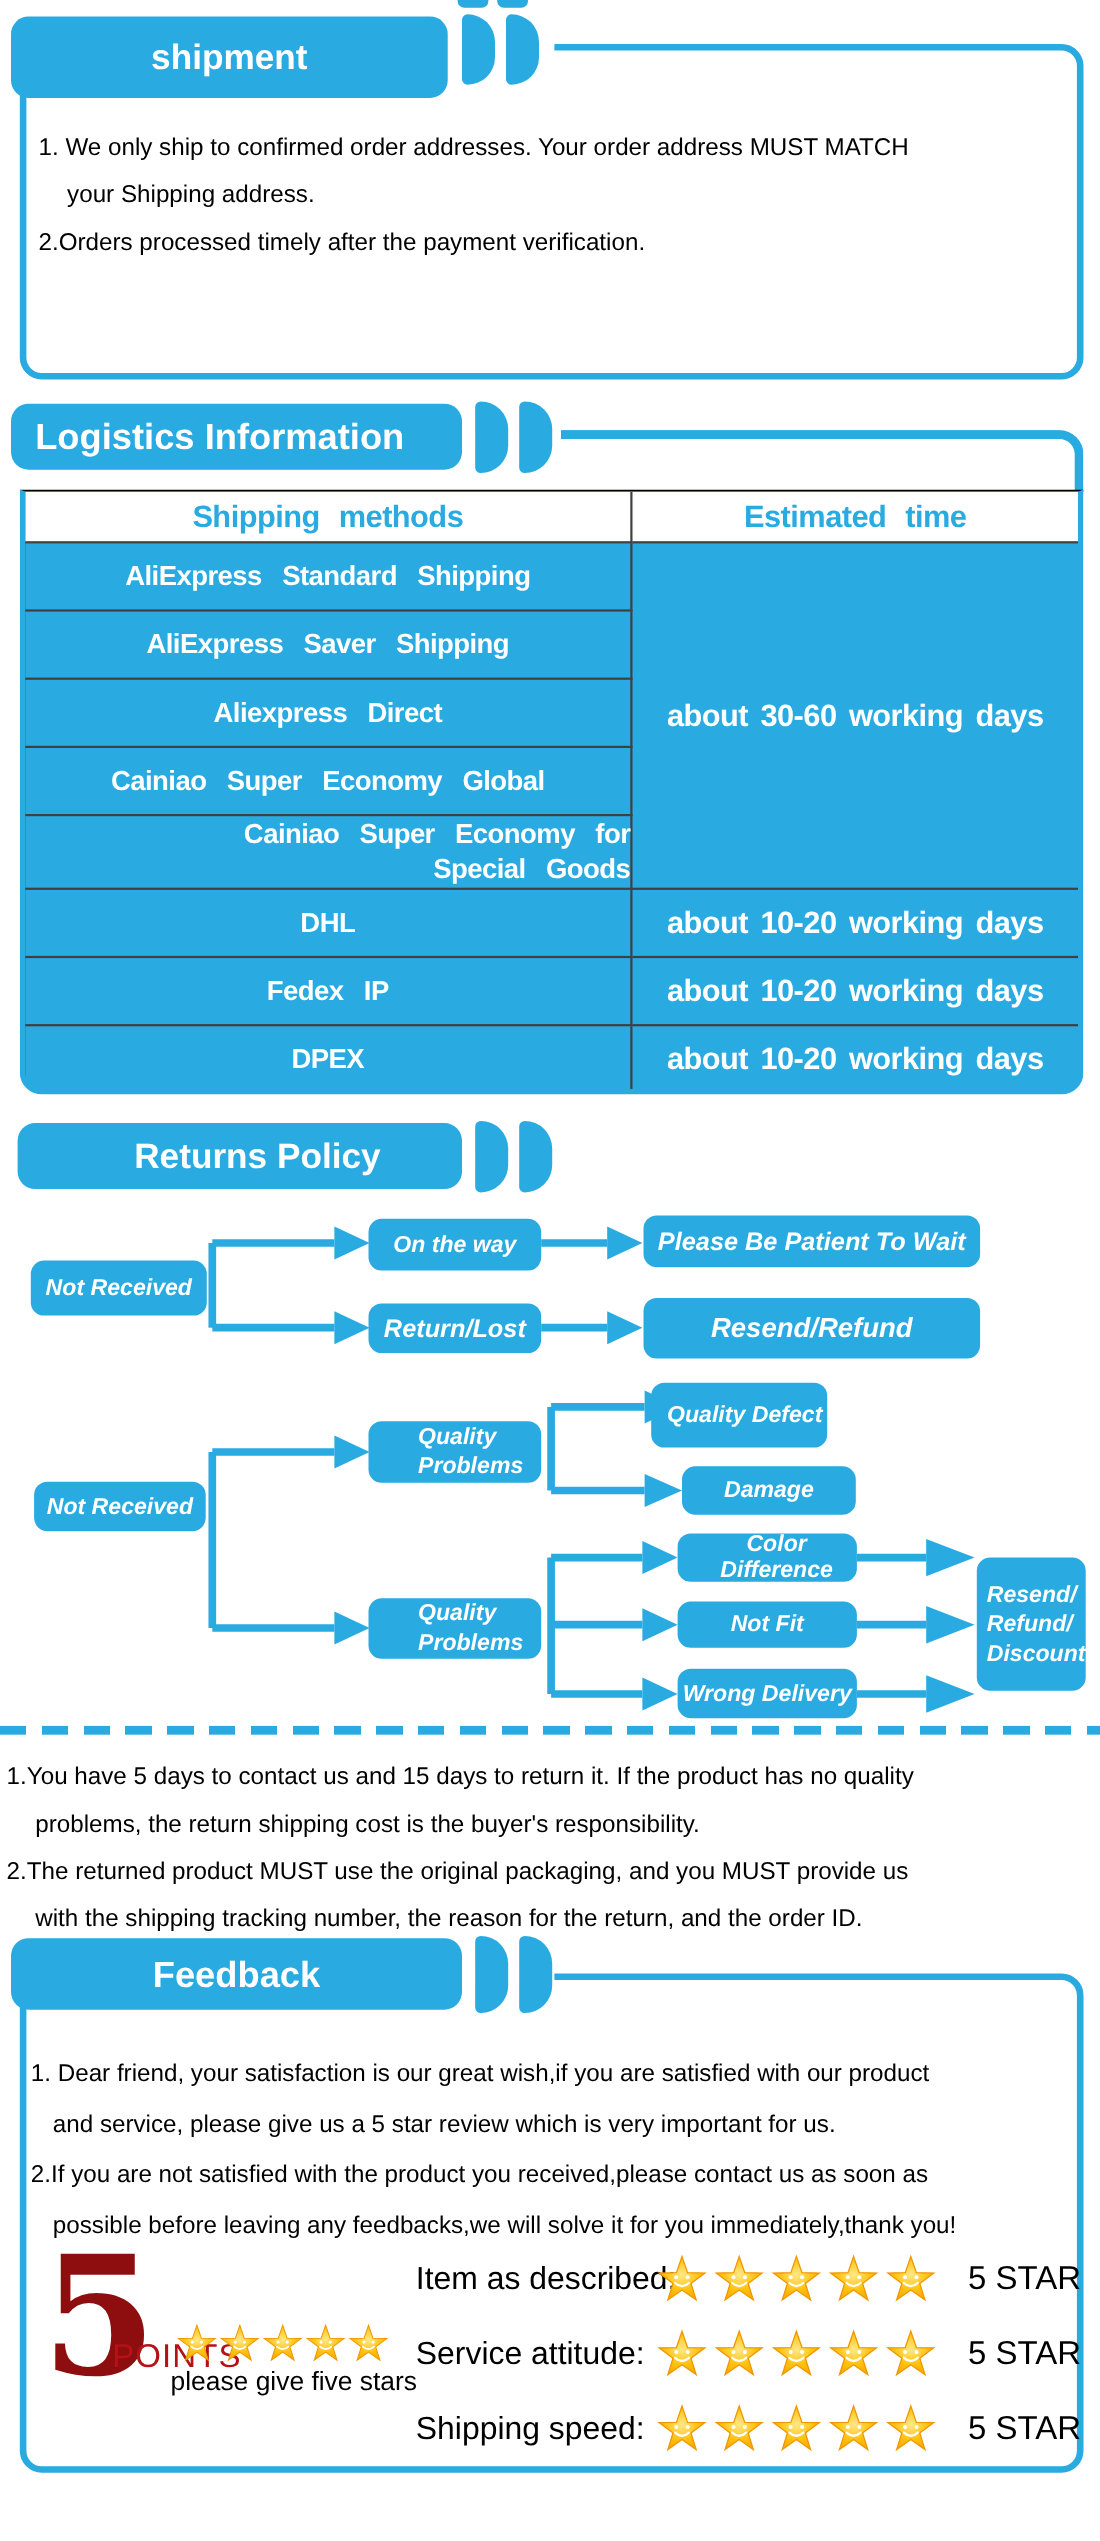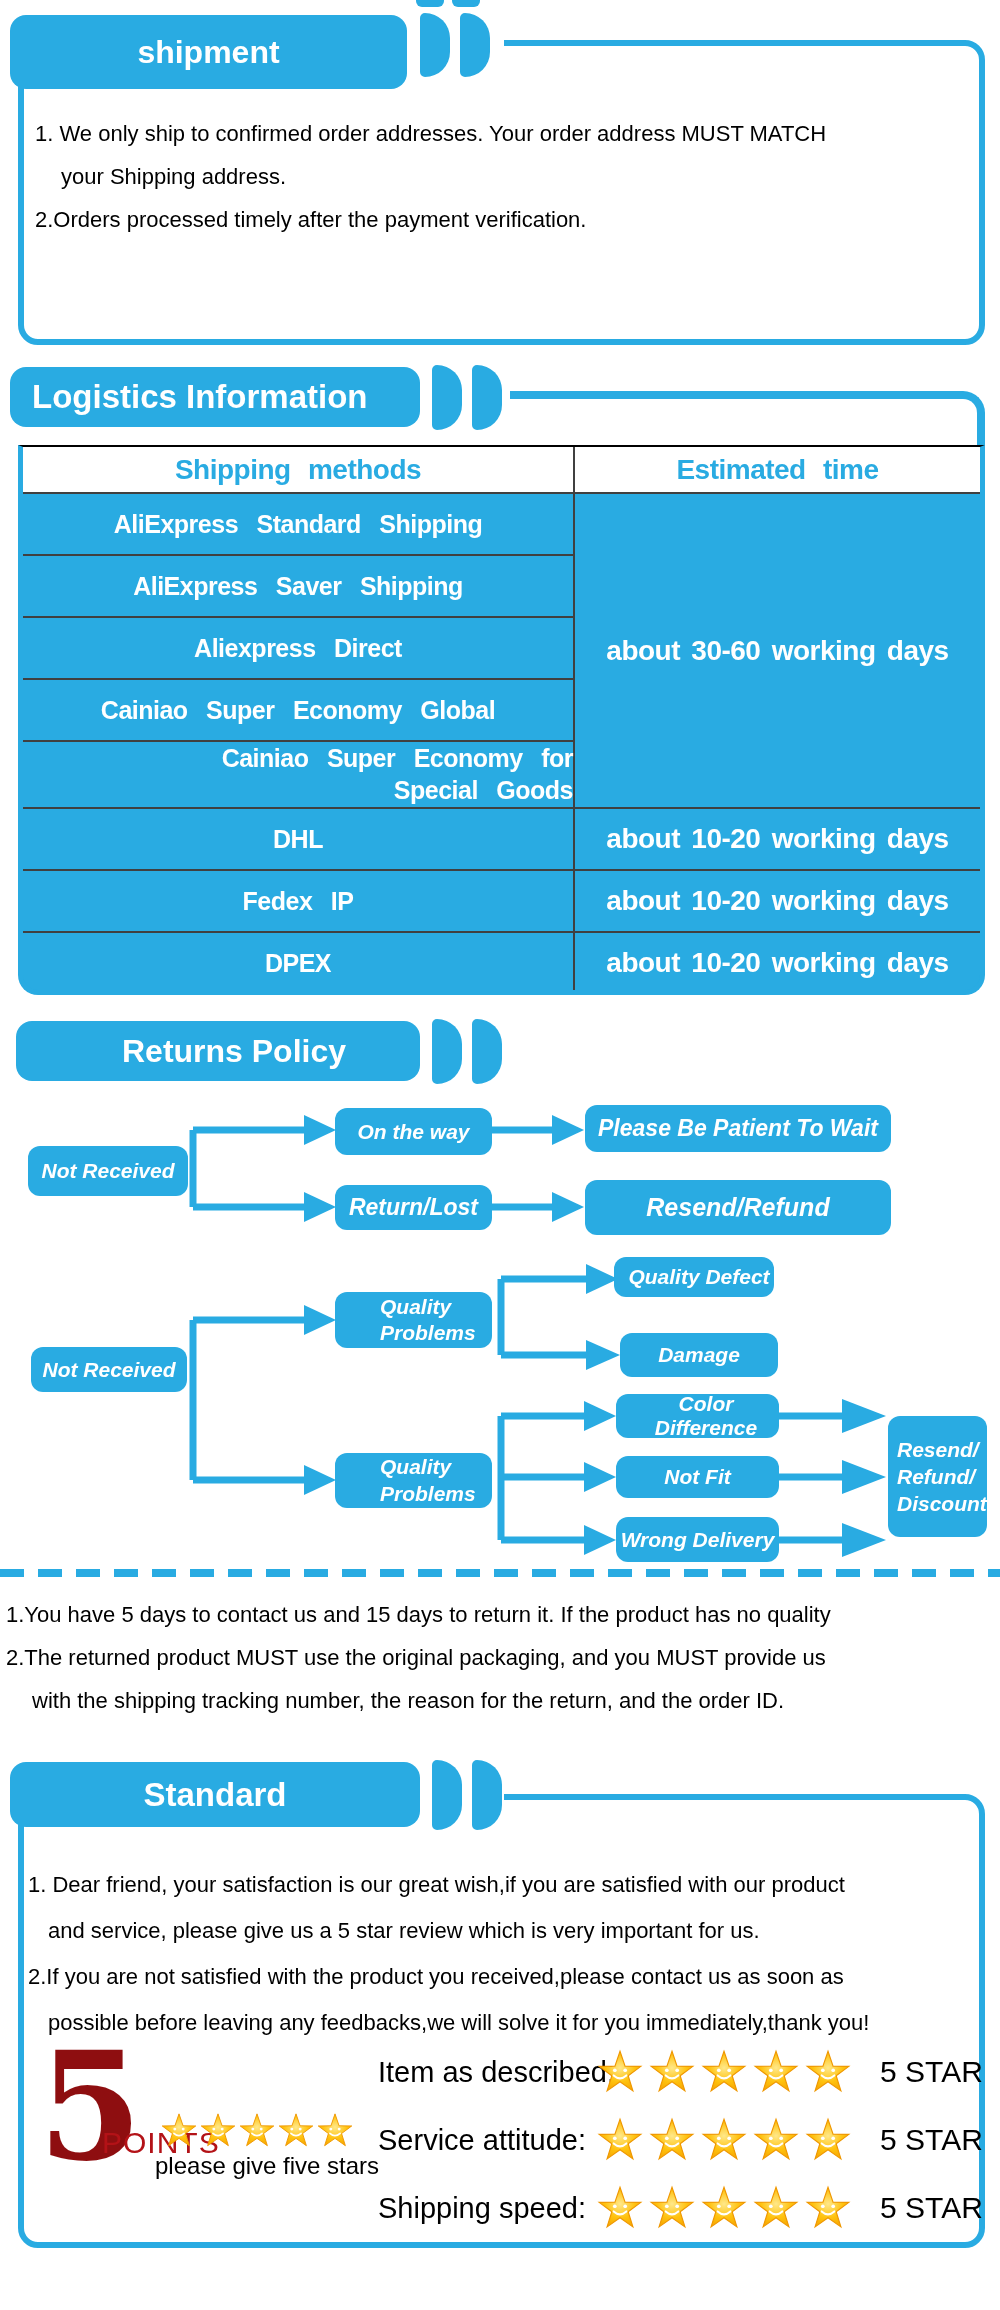--- a/index.html
+++ b/index.html
@@ -62,21 +62,21 @@
         border-radius:12px;display:flex;align-items:center;justify-content:center;
         font-size:21px;text-align:center;}
   .pre{white-space:pre-line;justify-content:flex-start;text-align:left;padding-left:45px;line-height:1.25;}
   #fb-nr1{left:28px;top:46px;width:160px;height:50px;}
   #fb-otw{left:335px;top:8px;width:157px;height:47px;}
   #fb-pbp{left:585px;top:5px;width:306px;height:47px;font-size:23px;}
   #fb-rl{left:335px;top:85px;width:157px;height:45px;font-size:23px;}
   #fb-rr{left:585px;top:80px;width:306px;height:55px;font-size:25px;}
   #fb-nr2{left:31px;top:247px;width:156px;height:45px;}
   #fb-qp1{left:335px;top:192px;width:157px;height:56px;}
-  #fb-qd{left:614px;top:157px;width:160px;height:40px;padding-left:10px;}
+  #fb-qd{left:592px;top:157px;width:160px;height:59px;padding-left:10px;}
   #fb-dmg{left:620px;top:233px;width:158px;height:44px;}
   #fb-qp2{left:335px;top:353px;width:157px;height:55px;}
   #fb-cd{left:616px;top:294px;width:163px;height:44px;padding-left:17px;}
   #fb-nf{left:616px;top:356px;width:163px;height:42px;}
   #fb-wd{left:616px;top:417px;width:163px;height:45px;}
   #fb-rrd{left:888px;top:316px;width:99px;height:121px;white-space:pre-line;
           justify-content:flex-start;text-align:left;padding-left:9px;line-height:1.3;font-size:21px;}
   #dash-sep{position:absolute;left:0;top:1569px;width:1000px;height:8px;
             background:repeating-linear-gradient(90deg,var(--blue) 0 24px,transparent 24px 38px);}
   #returns-text{left:6px;top:1593px;}
@@ -251,28 +251,29 @@
   <div class="fbox" id="fb-wd">Wrong Delivery</div>
   <div class="fbox" id="fb-rrd">Resend/
 Refund/
 Discount</div>
 </div>
 
 <div id="dash-sep"></div>
 
 <div class="body-text" id="returns-text">
   <div>1.You have 5 days to contact us and 15 days to return it. If the product has no quality</div>
+  <div class="indent">problems, the return shipping cost is the buyer's responsibility.</div>
   <div>2.The returned product MUST use the original packaging, and you MUST provide us</div>
   <div class="indent">with the shipping tracking number, the reason for the return, and the order ID.</div>
 </div>
 
 <div class="box" id="feedback-box"></div>
 <div class="patch" id="feedback-patch"></div>
 <div class="pill" id="feedback-pill">
-  <span>Standard</span>
+  <span>Feedback</span>
 </div>
 <div class="dee" id="fbk-d1"></div>
 <div class="dee" id="fbk-d2"></div>
 
 <div class="body-text" id="feedback-text">
   <div>1. Dear friend, your satisfaction is our great wish,if you are satisfied with our product</div>
   <div class="indent">and service, please give us a 5 star review which is very important for us.</div>
   <div>2.If you are not satisfied with the product you received,please contact us as soon as</div>
   <div class="indent">possible before leaving any feedbacks,we will solve it for you immediately,thank you!</div>
 </div>

